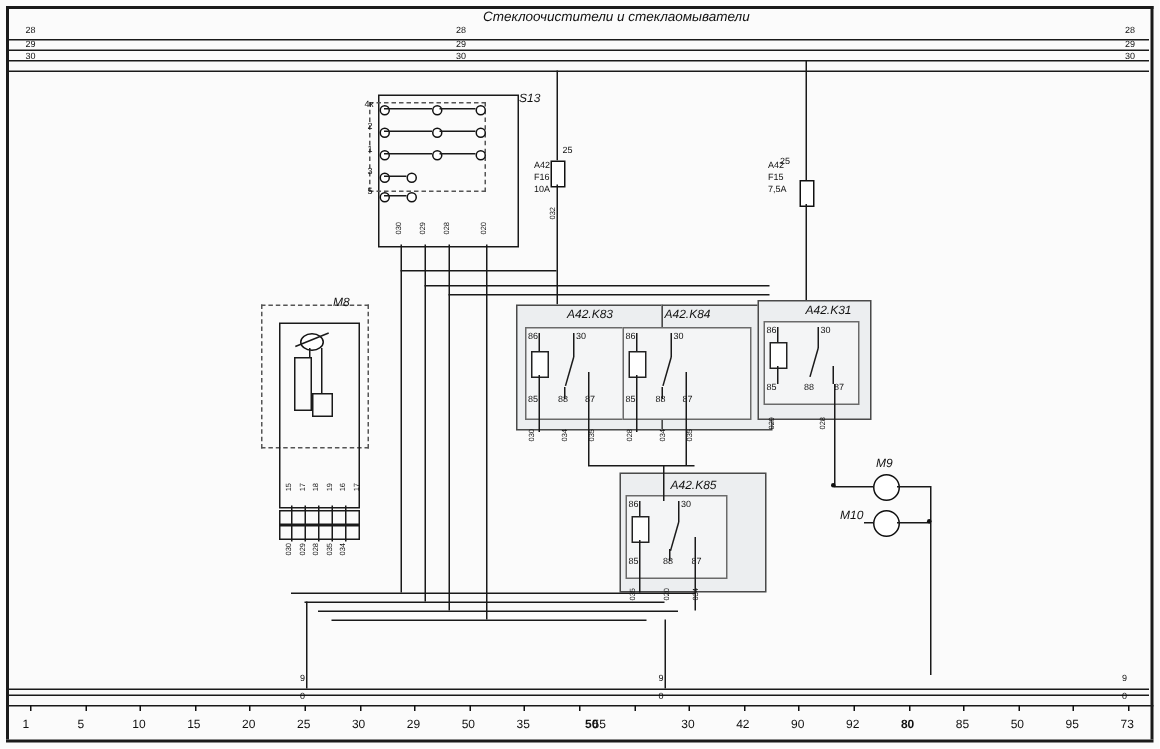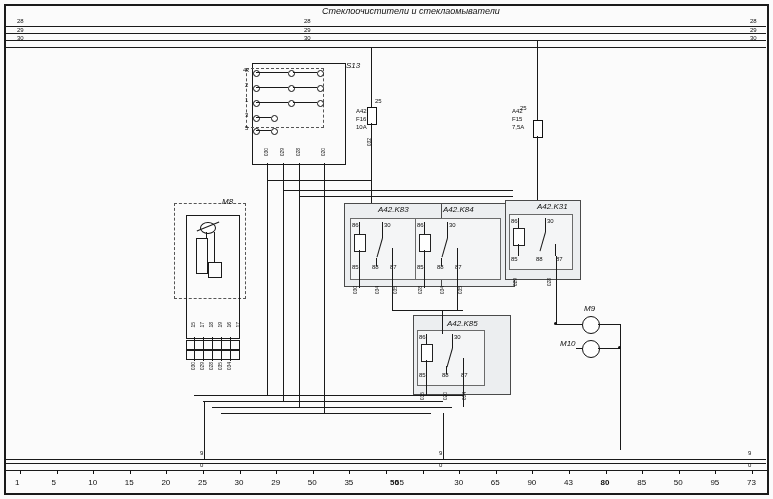--- a/index.html
+++ b/index.html
@@ -291,25 +291,25 @@
       <div class="axis-num" style="left: 307.8px; top: 478px;">50</div>
       <div class="tick" style="left: 349.4px; top: 470px;"></div>
       <div class="axis-num" style="left: 344.4px; top: 478px;">35</div>
       <div class="tick" style="left: 386px; top: 470px;"></div>
       <div class="axis-num" style="left: 390px; top: 478px; font-weight: bold;">50</div>
       <div class="tick" style="left: 422.6px; top: 470px;"></div>
       <div class="axis-num" style="left: 395px; top: 478px;">55</div>
       <div class="tick" style="left: 459.2px; top: 470px;"></div>
       <div class="axis-num" style="left: 454.2px; top: 478px;">30</div>
       <div class="tick" style="left: 495.8px; top: 470px;"></div>
-      <div class="axis-num" style="left: 490.8px; top: 478px;">65</div>
+      <div class="axis-num" style="left: 490.8px; top: 478px;">42</div>
       <div class="tick" style="left: 532.4px; top: 470px;"></div>
       <div class="axis-num" style="left: 527.4px; top: 478px;">90</div>
       <div class="tick" style="left: 569px; top: 470px;"></div>
-      <div class="axis-num" style="left: 564px; top: 478px;">43</div>
+      <div class="axis-num" style="left: 564px; top: 478px;">92</div>
       <div class="tick" style="left: 605.6px; top: 470px;"></div>
       <div class="axis-num" style="left: 600.6px; top: 478px; font-weight: bold;">80</div>
       <div class="tick" style="left: 642.2px; top: 470px;"></div>
       <div class="axis-num" style="left: 637.2px; top: 478px;">85</div>
       <div class="tick" style="left: 678.8px; top: 470px;"></div>
       <div class="axis-num" style="left: 673.8px; top: 478px;">50</div>
       <div class="tick" style="left: 715.4px; top: 470px;"></div>
       <div class="axis-num" style="left: 710.4px; top: 478px;">95</div>
       <div class="tick" style="left: 752px; top: 470px;"></div>
       <div class="axis-num" style="left: 747px; top: 478px;">73</div>

